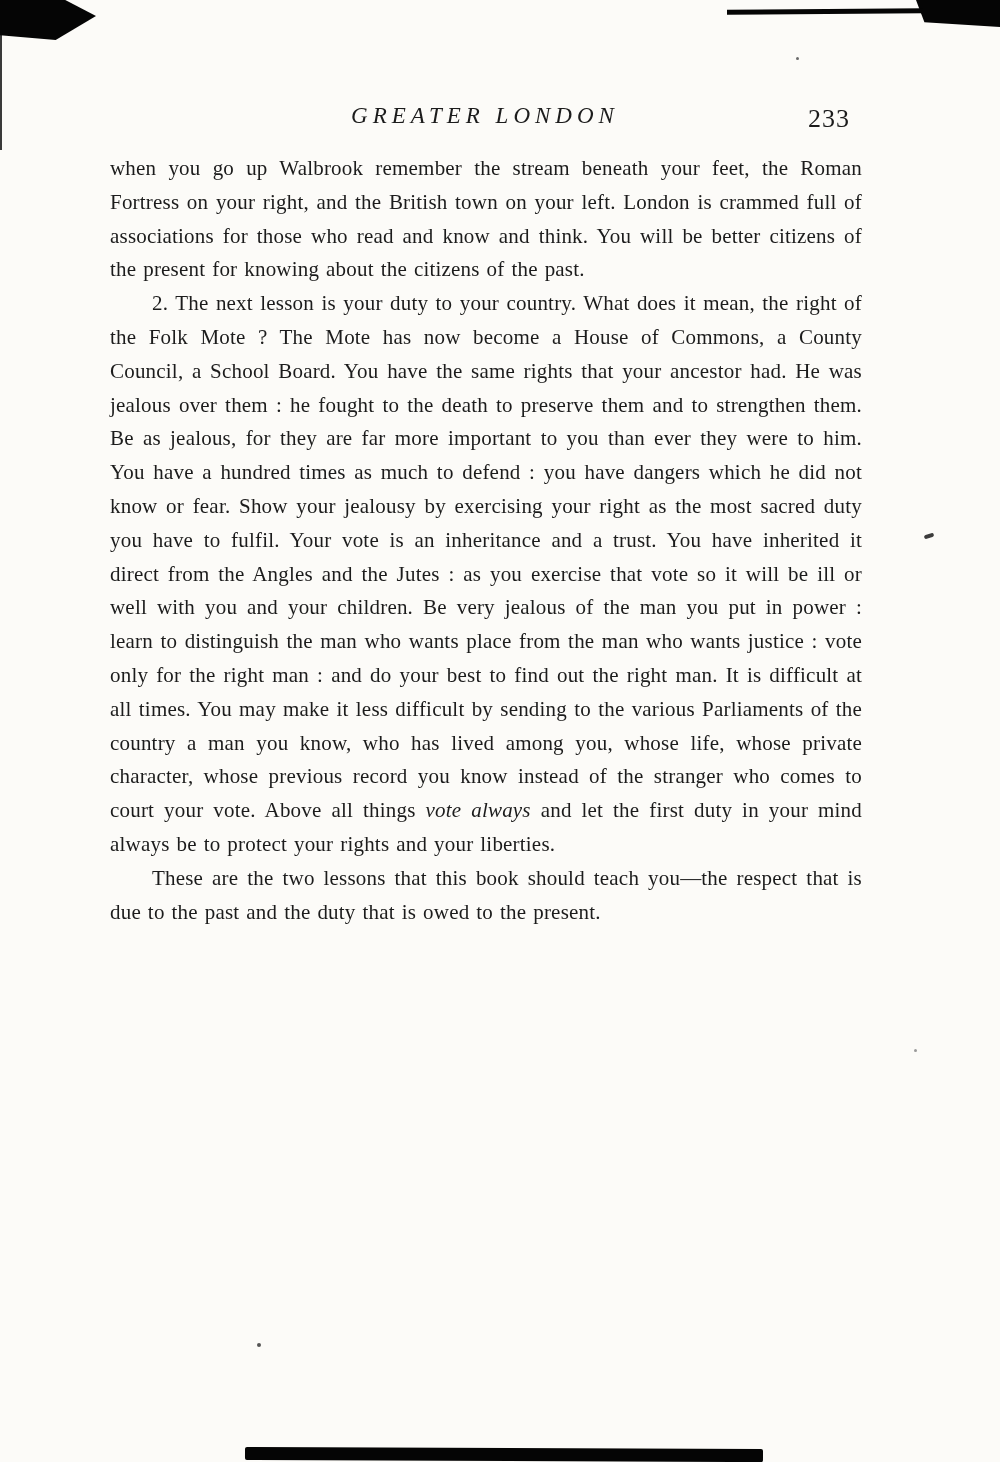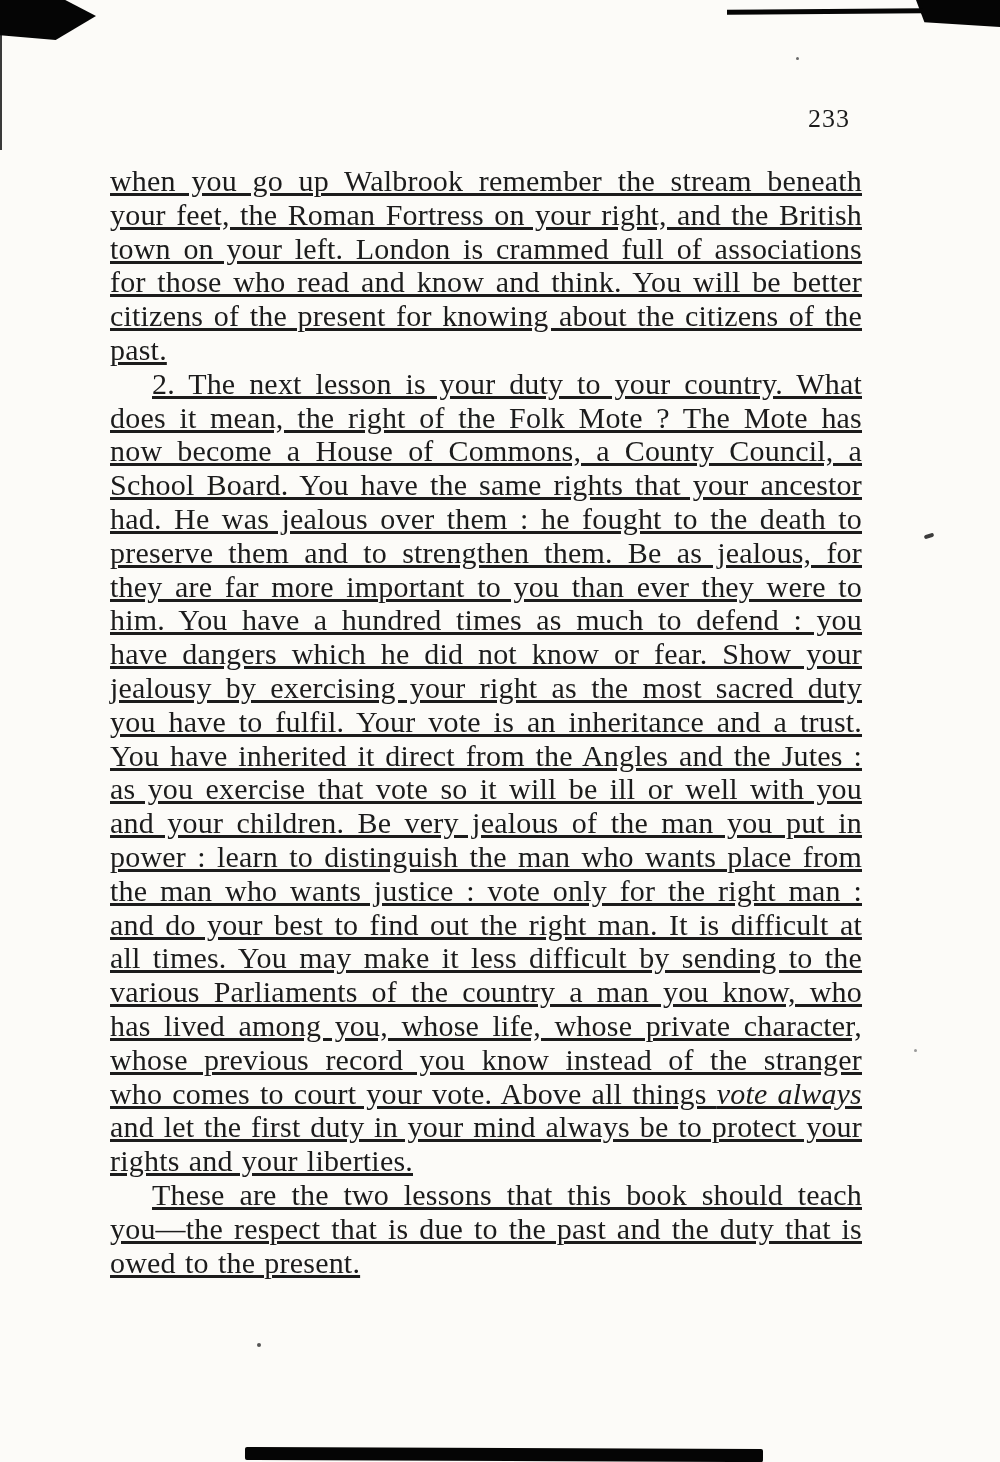--- a/index.html
+++ b/index.html
@@ -37,29 +37,28 @@
   .page-number {
     position: absolute;
     right: 10px;
     top: 1px;
     font-size: 26px;
     letter-spacing: 1px;
   }
   
   .text-block {
     position: absolute;
-    top: 164px;
+    top: 152px;
     left: 110px;
     width: 752px;
-    font-size: 30px;
+    font-size: 21px;
     line-height: 33.8px;
     text-align: justify;
     word-spacing: 1.5px;
     letter-spacing: 0.2px;
-    text-decoration: underline;
   }
   .para {
     margin: 0;
     padding: 0;
   }
   .para.indent {
     text-indent: 42px;
   }
   .seg-italic {
     font-style: italic;
@@ -102,20 +101,21 @@
   <div class="artifact a-top-right"></div>
   <div class="artifact a-top-line"></div>
   <div class="artifact a-bottom-bar"></div>
   <div class="a-left-line"></div>
   <div class="speck s1"></div>
   <div class="speck s2"></div>
   <div class="speck s3"></div>
   <div class="speck s4"></div>
 
   <div class="header">
+    <span class="running-title">GREATER LONDON</span>
     <span class="page-number">233</span>
   </div>
 
   <div class="text-block">
 
     <p class="para"><span>when you go up Walbrook remember the stream beneath your feet, the Roman Fortress on your right, and the British town on your left.  London is crammed full of associations for those who read and know and think. You will be better citizens of the present for knowing about the citizens of the past.</span></p>
 
     <p class="para indent"><span>2. The next lesson is your duty to your country. What does it mean, the right of the Folk Mote ?  The Mote has now become a House of Commons, a County Council, a School Board.  You have the same rights that your ancestor had.  He was jealous over them : he fought to the death to preserve them and to strengthen them.  Be as jealous, for they are far more important to you than ever they were to him.  You have a hundred times as much to defend : you have dangers which he did not know or fear.  Show your jealousy by exercising your right as the most sacred duty you have to fulfil.  Your vote is an inheritance and a trust.  You have inherited it direct from the Angles and the Jutes : as you exercise that vote so it will be ill or well with you and your children.  Be very jealous of the man you put in power : learn to distinguish the man who wants place from the man who wants justice : vote only for the right man : and do your best to find out the right man.  It is difficult at all times. You may make it less difficult by sending to the various Parliaments of the country a man you know, who has lived among you, whose life, whose private character, whose previous record you know instead of the stranger who comes to court your vote.  Above all things </span><span class="seg-italic">vote always</span><span> and let the first duty in your mind always be to protect your rights and your liberties.</span></p>
 
     <p class="para indent"><span>These are the two lessons that this book should teach you—the respect that is due to the past and the duty that is owed to the present.</span></p>

